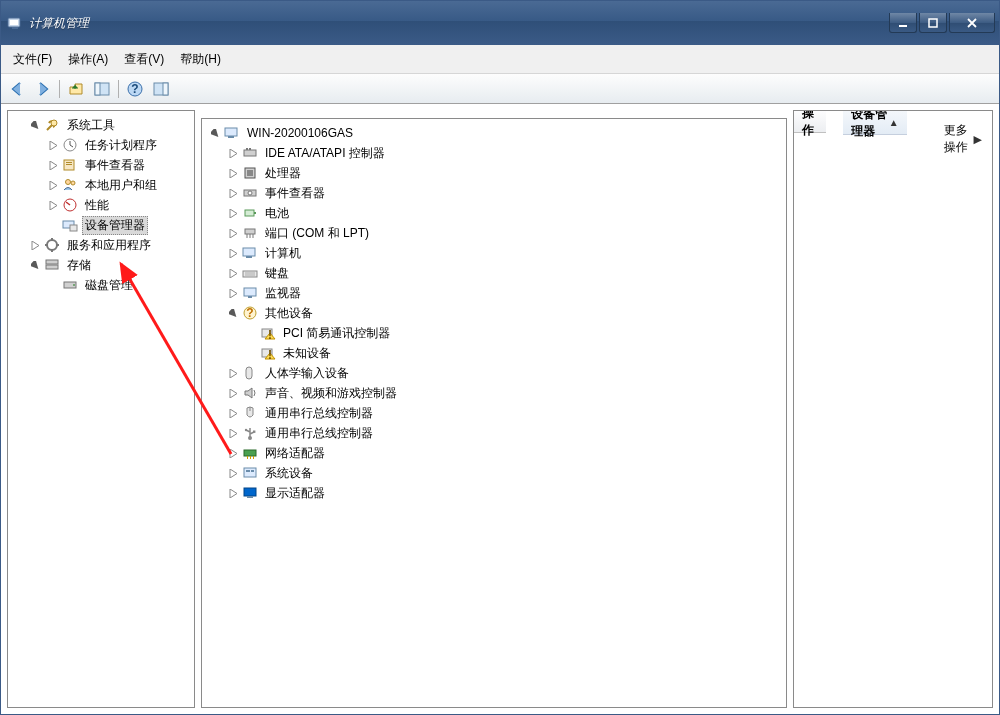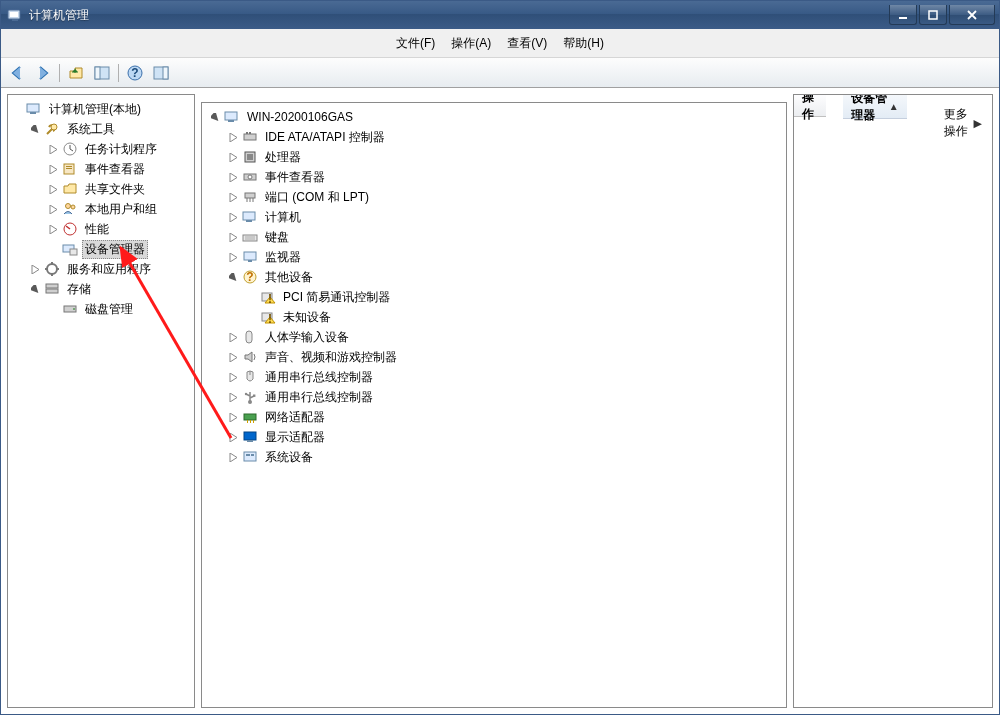--- a/index.html
+++ b/index.html
@@ -1,27 +1,27 @@
 <!DOCTYPE html>
 <html><head>
 <meta charset="utf-8">
 <style>
   *{box-sizing:border-box;margin:0;padding:0;font-family:"Microsoft YaHei","Segoe UI",Tahoma,sans-serif;font-size:12px;color:#000;}
   html,body{width:1000px;height:715px;overflow:hidden;background:#fff;}
   .window{width:1000px;height:715px;background:#fff;border:1px solid #3b5a86;display:flex;flex-direction:column;}
   
-  .titlebar{height:28px;background:linear-gradient(to bottom,#4a6a94 0%,#385a86 45%,#2f4f78 46%,#3b5b87 100%);display:flex;align-items:center;padding:0 0 0 6px;position:relative;}
+  .titlebar{height:44px;background:linear-gradient(to bottom,#4a6a94 0%,#385a86 45%,#2f4f78 46%,#3b5b87 100%);display:flex;align-items:center;padding:0 0 0 6px;position:relative;font-style:italic;}
   .titlebar .app-icon{width:16px;height:16px;margin-right:6px;display:inline-block;}
   .titlebar .title-text{color:#fff;font-size:12px;text-shadow:0 1px 1px rgba(0,0,0,.4);}
   .win-btns{margin-left:auto;display:flex;height:20px;margin-right:4px;}
   .win-btn{width:28px;height:20px;margin-left:2px;background:linear-gradient(to bottom,#6f87a6 0%,#3e5d84 50%,#2f4d73 51%,#3a5a84 100%);border:1px solid #233a56;border-top:none;border-radius:0 0 3px 3px;display:flex;align-items:center;justify-content:center;color:#fff;cursor:pointer;}
   .win-btn.close{width:46px;background:linear-gradient(to bottom,#6f87a6 0%,#3e5d84 50%,#2f4d73 51%,#3a5a84 100%);}
   .win-btn svg{display:block;}
   
-  .menubar{height:22px;background:#f0f0f0;border-bottom:1px solid #d6d6d6;display:flex;align-items:center;padding:14px 4px;justify-content:center;}
+  .menubar{height:22px;background:#f0f0f0;border-bottom:1px solid #d6d6d6;display:flex;align-items:center;padding:14px 4px;}
   .menu-item{padding:2px 8px;cursor:pointer;}
   
   .toolbar{height:30px;background:linear-gradient(to bottom,#fdfdfd,#e7ecf0);border-bottom:1px solid #a0a0a0;display:flex;align-items:center;padding:0 4px;gap:2px;}
   .tool-btn{width:24px;height:24px;display:flex;align-items:center;justify-content:center;border:1px solid transparent;border-radius:2px;cursor:pointer;}
   .tool-sep{width:1px;height:18px;background:#b0b0b0;margin:0 2px;}
   
   .body{flex:1;display:flex;padding:6px;gap:6px;overflow:hidden;position:relative;}
   .panel{border:1px solid #8a8a8a;background:#fff;position:relative;overflow:hidden;}
   .left-panel{width:188px;}
   .center-panel{flex:1;margin-top:8px;}
@@ -125,30 +125,20 @@
         </svg>
     </div>
   </div>
 
   <div class="body">
 
     <div class="panel left-panel">
       <div class="tree">
         <ul>
           <li>
-            <div class="row">
-              <span class="expander blank"></span>
-              <span class="node-icon">
-                  <svg width="16" height="16" viewBox="0 0 16 16">
-                    <rect x="1" y="3" width="12" height="8" fill="#dceafd" stroke="#6a8caa"></rect>
-                    <rect x="4" y="11" width="6" height="2" fill="#6a8caa"></rect>
-                  </svg>
-                </span>
-              <span class="node-label">计算机管理(本地)</span>
-            </div>
             <ul>
               <li>
                 <div class="row">
                   <span class="expander">
                       <svg width="9" height="9" viewBox="0 0 9 9">
                         <path d="M0 0 L9 5 L0 9 Z" fill="#595959" transform="rotate(45 4.5 4.5)"></path>
                       </svg>
                     </span>
                   <span class="node-icon">
                       <svg width="16" height="16" viewBox="0 0 16 16">
@@ -183,35 +173,20 @@
                           </svg>
                         </span>
                     <span class="node-icon">
                           <svg width="16" height="16">
                             <rect x="2" y="3" width="10" height="10" fill="#f7e7c4" stroke="#b08b2a"></rect>
                             <rect x="4" y="5" width="6" height="1" fill="#b08b2a"></rect>
                             <rect x="4" y="7" width="6" height="1" fill="#b08b2a"></rect>
                           </svg>
                         </span>
                     <span class="node-label">事件查看器</span>
-                  </div>
-                    </li>
-                  <li>
-                      <div class="row">
-                    <span class="expander">
-                          <svg width="9" height="9" viewBox="0 0 9 9">
-                            <path d="M1 0 L8 4.5 L1 9 Z" fill="none" stroke="#888"></path>
-                          </svg>
-                        </span>
-                    <span class="node-icon">
-                          <svg width="16" height="16">
-                            <path d="M2 5 L6 5 L7 3 L14 3 L14 12 L2 12 Z" fill="#ffe9a8" stroke="#b08b2a"></path>
-                          </svg>
-                        </span>
-                    <span class="node-label">共享文件夹</span>
                   </div>
                     </li>
                   <li>
                       <div class="row">
                     <span class="expander">
                           <svg width="9" height="9" viewBox="0 0 9 9">
                             <path d="M1 0 L8 4.5 L1 9 Z" fill="none" stroke="#888"></path>
                           </svg>
                         </span>
                     <span class="node-icon">
@@ -376,20 +351,36 @@
                 </li>
               <li>
                   <div class="row">
                     <span class="expander">
                       <svg width="9" height="9" viewBox="0 0 9 9">
                         <path d="M1 0 L8 4.5 L1 9 Z" fill="none" stroke="#888"></path>
                       </svg>
                     </span>
                     <span class="node-icon">
                       <svg width="16" height="16">
+                        <rect x="3" y="5" width="9" height="6" fill="#d5ecd5" stroke="#5a9a5a"></rect>
+                        <rect x="12" y="7" width="2" height="2" fill="#5a9a5a"></rect>
+                      </svg>
+                    </span>
+                    <span class="node-label">电池</span>
+                  </div>
+                </li>
+              <li>
+                  <div class="row">
+                    <span class="expander">
+                      <svg width="9" height="9" viewBox="0 0 9 9">
+                        <path d="M1 0 L8 4.5 L1 9 Z" fill="none" stroke="#888"></path>
+                      </svg>
+                    </span>
+                    <span class="node-icon">
+                      <svg width="16" height="16">
                         <rect x="3" y="4" width="10" height="5" fill="#d0d0d0" stroke="#777"></rect>
                         <path d="M5 9 L5 13 M8 9 L8 13 M11 9 L11 13" stroke="#777"></path>
                       </svg>
                     </span>
                     <span class="node-label">端口 (COM 和 LPT)</span>
                   </div>
                 </li>
               <li>
                   <div class="row">
                     <span class="expander">
@@ -567,42 +558,42 @@
                 </li>
               <li>
                   <div class="row">
                     <span class="expander">
                       <svg width="9" height="9" viewBox="0 0 9 9">
                         <path d="M1 0 L8 4.5 L1 9 Z" fill="none" stroke="#888"></path>
                       </svg>
                     </span>
                     <span class="node-icon">
                       <svg width="16" height="16">
-                        <rect x="2" y="3" width="12" height="8" fill="#0066cc" stroke="#004488"></rect>
-                        <rect x="5" y="11" width="6" height="2" fill="#6a8caa"></rect>
-                      </svg>
-                    </span>
-                    <span class="node-label">显示适配器</span>
-                  </div>
-                </li>
-              <li>
-                  <div class="row">
-                    <span class="expander">
-                      <svg width="9" height="9" viewBox="0 0 9 9">
-                        <path d="M1 0 L8 4.5 L1 9 Z" fill="none" stroke="#888"></path>
-                      </svg>
-                    </span>
-                    <span class="node-icon">
-                      <svg width="16" height="16">
                         <rect x="2" y="3" width="12" height="9" fill="#dceafd" stroke="#6a8caa"></rect>
                         <rect x="4" y="5" width="4" height="2" fill="#6a8caa"></rect>
                         <rect x="9" y="5" width="3" height="2" fill="#6a8caa"></rect>
                       </svg>
                     </span>
                     <span class="node-label">系统设备</span>
+                  </div>
+                </li>
+              <li>
+                  <div class="row">
+                    <span class="expander">
+                      <svg width="9" height="9" viewBox="0 0 9 9">
+                        <path d="M1 0 L8 4.5 L1 9 Z" fill="none" stroke="#888"></path>
+                      </svg>
+                    </span>
+                    <span class="node-icon">
+                      <svg width="16" height="16">
+                        <rect x="2" y="3" width="12" height="8" fill="#0066cc" stroke="#004488"></rect>
+                        <rect x="5" y="11" width="6" height="2" fill="#6a8caa"></rect>
+                      </svg>
+                    </span>
+                    <span class="node-label">显示适配器</span>
                   </div>
                 </li>
             </ul>
           </li>
         </ul>
       </div>
     </div>
 
     <div class="panel right-panel">
       <div class="hdr">操作</div>

